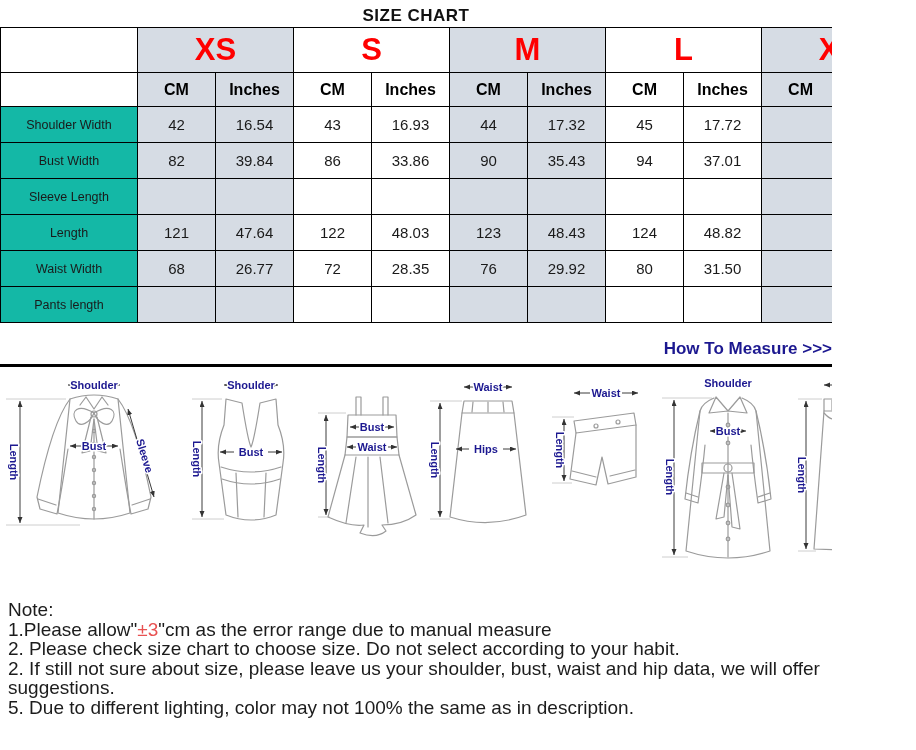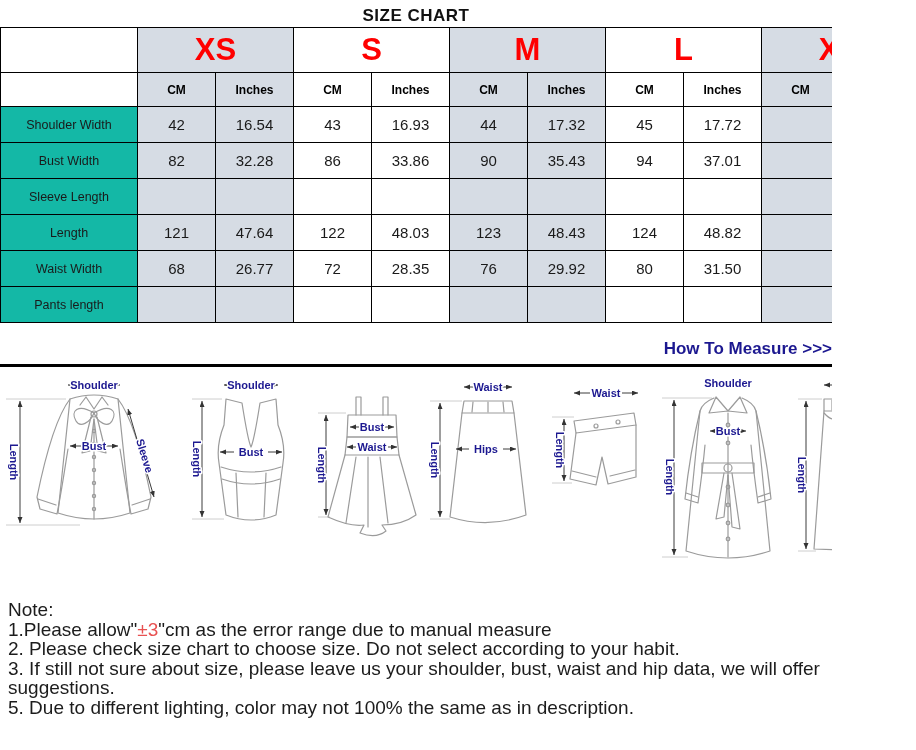--- a/index.html
+++ b/index.html
@@ -4,21 +4,21 @@
 <style>
   html,body { margin:0; padding:0; background:#fff; }
   body { font-family:"Liberation Sans", sans-serif; color:#111; }
   .page { position:relative; width:832px; height:750px; overflow:hidden; background:#fff; }
 
   .title { text-align:center; font-size:17px; font-weight:bold; padding-top:6px; height:27px; box-sizing:border-box; letter-spacing:.5px; }
 
   table.size { border-collapse:collapse; width:916px; table-layout:fixed; }
   table.size td, table.size th { border:1.5px solid #000; padding:0; text-align:center; overflow:hidden; }
   th.sz { font-size:31px; font-weight:bold; color:var(--c-size_label); height:44px; }
-  tr.unit th { font-size:12px; font-weight:bold; color:#000; height:33px; }
+  tr.unit th { font-size:16px; font-weight:bold; color:#000; height:33px; }
   tbody td { height:35px; font-size:15px; color:#1a1a1a; }
   td.rowlabel { font-size:12.5px; background:#14b8a6; }
   .g { background:var(--c-shaded_cell); }
 
   .measure-head { color:var(--c-measure_heading); font-size:17px; font-weight:bold; padding:16px 0 5px 10px;text-align:right; }
   .rule { height:3px; background:#000; }
 
   .figs { position:relative; height:207px; }
   .fig { position:absolute; top:0; }
 
@@ -86,21 +86,21 @@
         <td class="g">44</td>
         <td class="g">17.32</td>
         <td>45</td>
         <td>17.72</td>
         <td class="g"></td>
         <td class="g"></td>
       </tr>
       <tr>
         <td class="rowlabel">Bust Width</td>
         <td class="g">82</td>
-        <td class="g">32.28</td>
+        <td class="g">39.84</td>
         <td>86</td>
         <td>33.86</td>
         <td class="g">90</td>
         <td class="g">35.43</td>
         <td>94</td>
         <td>37.01</td>
         <td class="g"></td>
         <td class="g"></td>
       </tr>
       <tr>
@@ -354,17 +354,17 @@
       <line class="d" x1="70" y1="78" x2="92" y2="78" marker-start="url(#a7)"></line>
       <text class="lbl" x="94" y="82" text-anchor="start">Thigh</text>
     </svg>
 
   </div>
 
   <div class="notes">
     <div>Note:</div>
     <div><span>1.Please allow"</span><span class="hl">±3</span><span>"cm as the error range due to manual measure</span></div>
     <div>2. Please check size chart to choose size. Do not select according to your habit.</div>
-    <div>3. If still not sure about size, please leave us your shoulder, bust, waist and hip data, we will offer suggestions.</div>
+    <div>2. If still not sure about size, please leave us your shoulder, bust, waist and hip data, we will offer suggestions.</div>
     <div>5. Due to different lighting, color may not 100% the same as in description.</div>
   </div>
 
 </div>
 
 </body></html>

